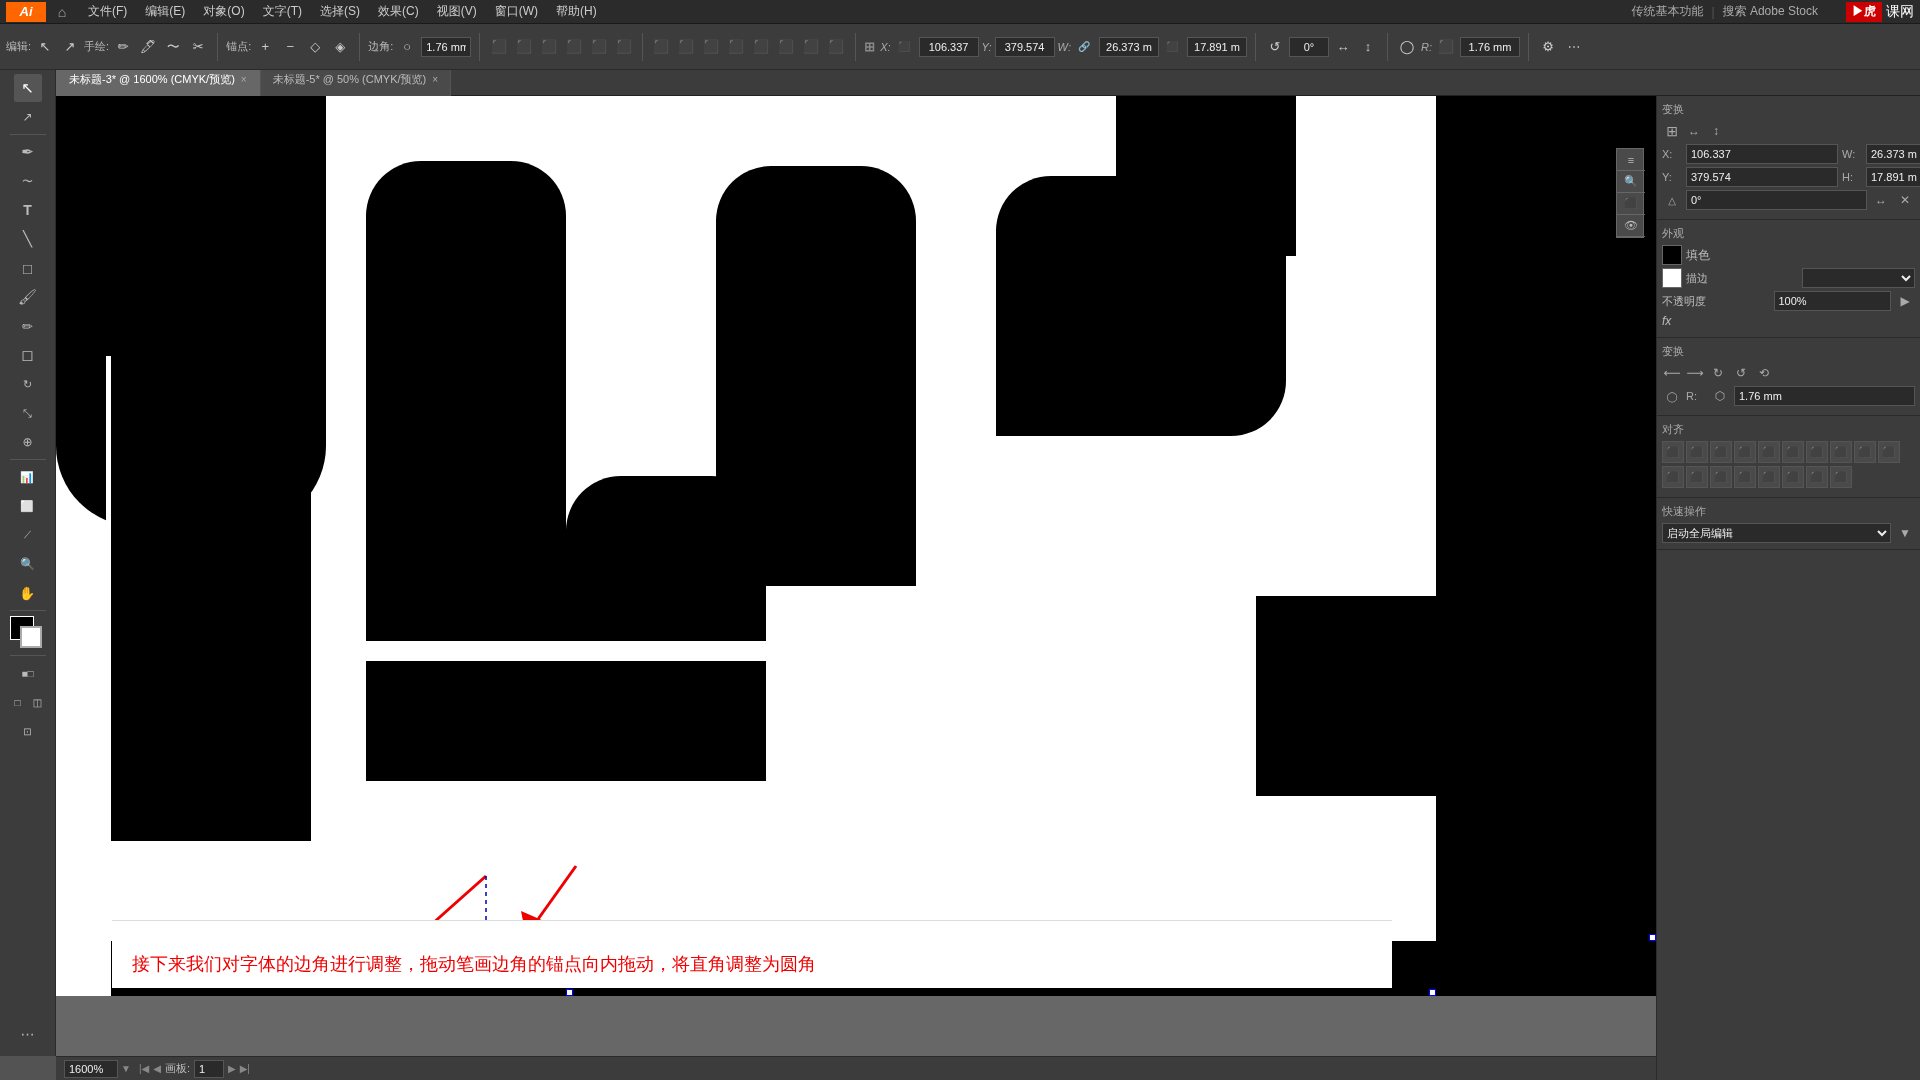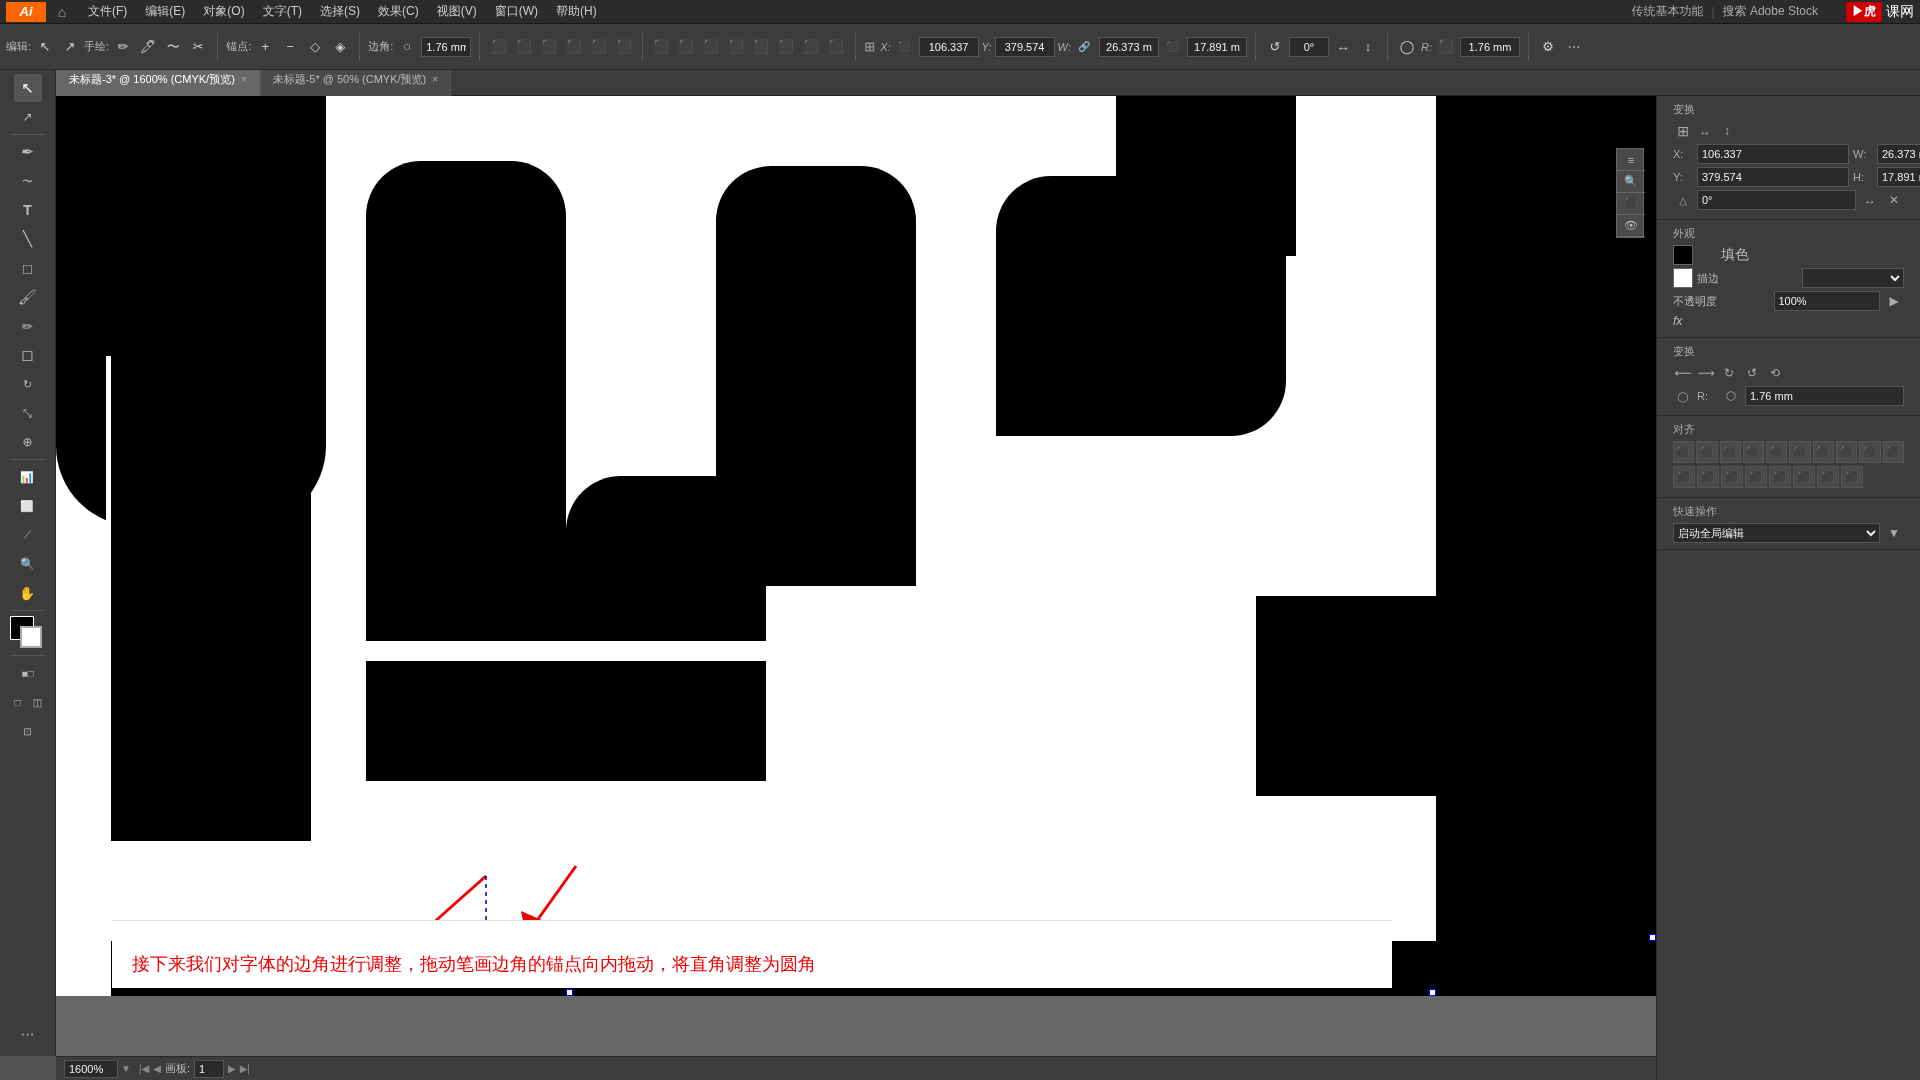--- a/index.html
+++ b/index.html
@@ -82,21 +82,21 @@
     
     #right-panel {
       position: absolute; top: 70px; right: 0; width: 264px; height: calc(1080px - 70px);
       background: #3c3c3c; border-left: 1px solid #2a2a2a; overflow-y: auto; z-index: 97;
     }
     #right-panel-tabs {
       display: flex; border-bottom: 1px solid #2a2a2a; background: #333;
     }
     .rp-tab { padding: 4px 12px; color: #aaa; font-size: 12px; cursor: pointer; border-right: 1px solid #2a2a2a; }
     .rp-tab.active { color: #fff; background: #3c3c3c; }
-    .rp-section { padding: 6px 16px; border-bottom: 1px solid #2a2a2a; }
+    .rp-section { padding: 6px 5px; border-bottom: 1px solid #2a2a2a; }
     .rp-section-title { color: #aaa; font-size: 11px; margin-bottom: 4px; }
     .rp-row { display: flex; align-items: center; gap: 4px; margin-bottom: 3px; }
     .rp-label { color: #aaa; font-size: 11px; width: 20px; flex-shrink: 0; }
     .rp-input { background: #2a2a2a; border: 1px solid #555; color: #eee; flex: 1; height: 20px; padding: 0 4px; font-size: 11px; }
     .rp-swatch { width: 20px; height: 20px; background: #000; border: 1px solid #666; flex-shrink: 0; }
     .rp-swatch-white { background: #fff; }
     .rp-icon { width: 20px; height: 20px; display: flex; align-items: center; justify-content: center; color: #aaa; font-size: 12px; cursor: pointer; }
     .rp-select { background: #2a2a2a; border: 1px solid #555; color: #eee; height: 20px; font-size: 11px; flex: 1; }
     .rp-align-row { display: flex; gap: 2px; margin-bottom: 3px; }
     .rp-align-btn { background: #4a4a4a; border: 1px solid #555; color: #bbb; width: 22px; height: 22px; display: flex; align-items: center; justify-content: center; font-size: 11px; cursor: pointer; }
@@ -379,21 +379,21 @@
       <input class="rp-input" value="0°" style="width: 60px;">
       <div class="rp-icon">↔</div>
       <div class="rp-icon">✕</div>
     </div>
   </div>
 
   <div class="rp-section">
     <div class="rp-section-title">外观</div>
     <div class="rp-row">
       <div class="rp-swatch"></div>
-      <span style="color:#bbb;font-size:14px;flex:1;margin-left:24px;">填色</span>
+      <span style="color:#bbb;font-size:12px;flex:1;">填色</span>
     </div>
     <div class="rp-row">
       <div class="rp-swatch rp-swatch-white"></div>
       <span style="color:#bbb;font-size:11px;flex:1;">描边</span>
       <select class="rp-select" style="width:60px;"></select>
     </div>
     <div class="rp-row">
       <span style="color:#bbb;font-size:11px;flex:1;">不透明度</span>
       <input class="rp-input" value="100%" style="width: 50px;">
       <div class="rp-icon">▶</div>

